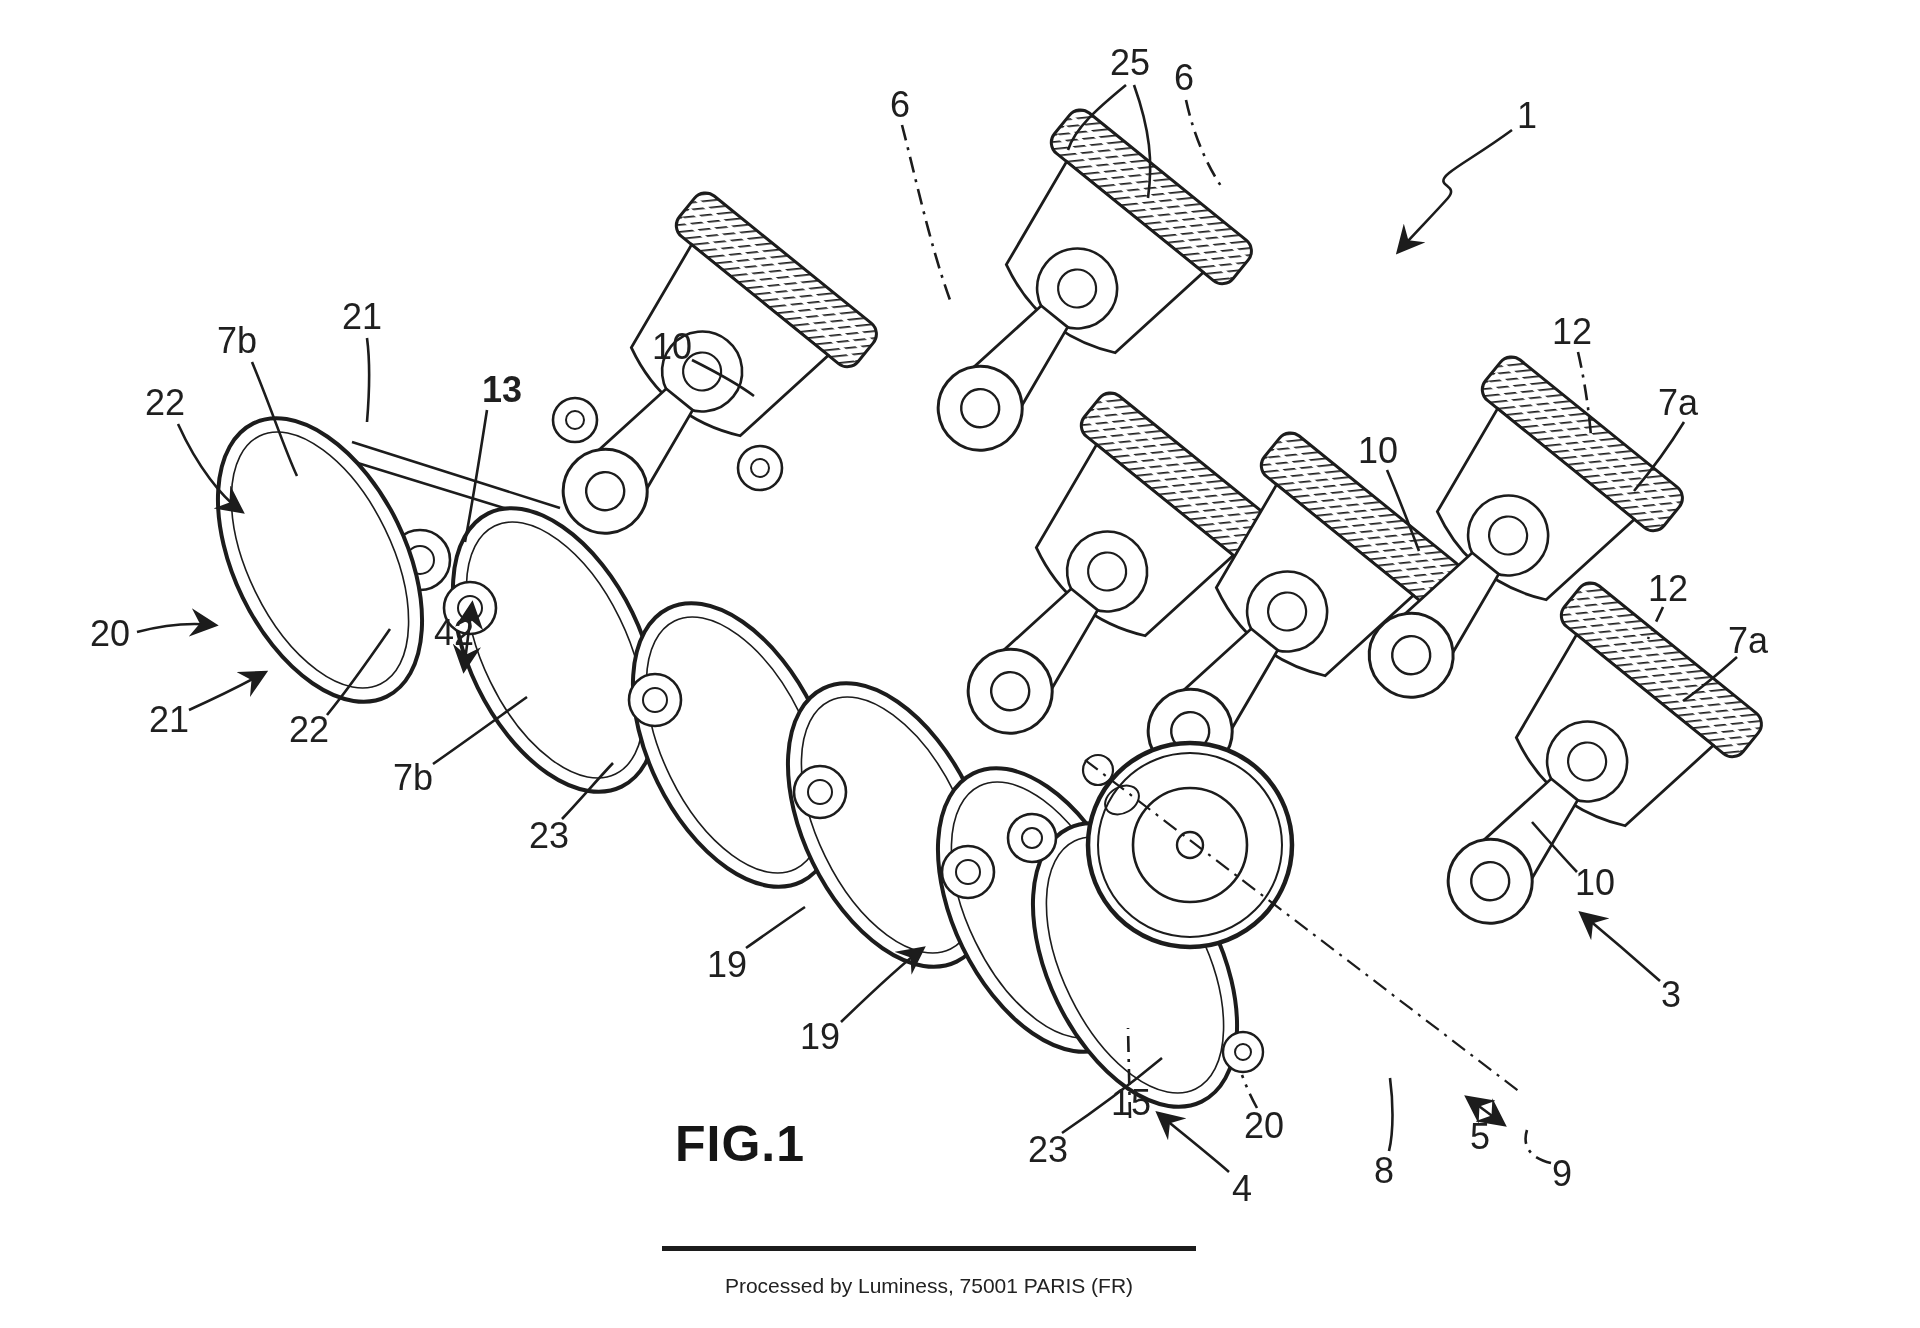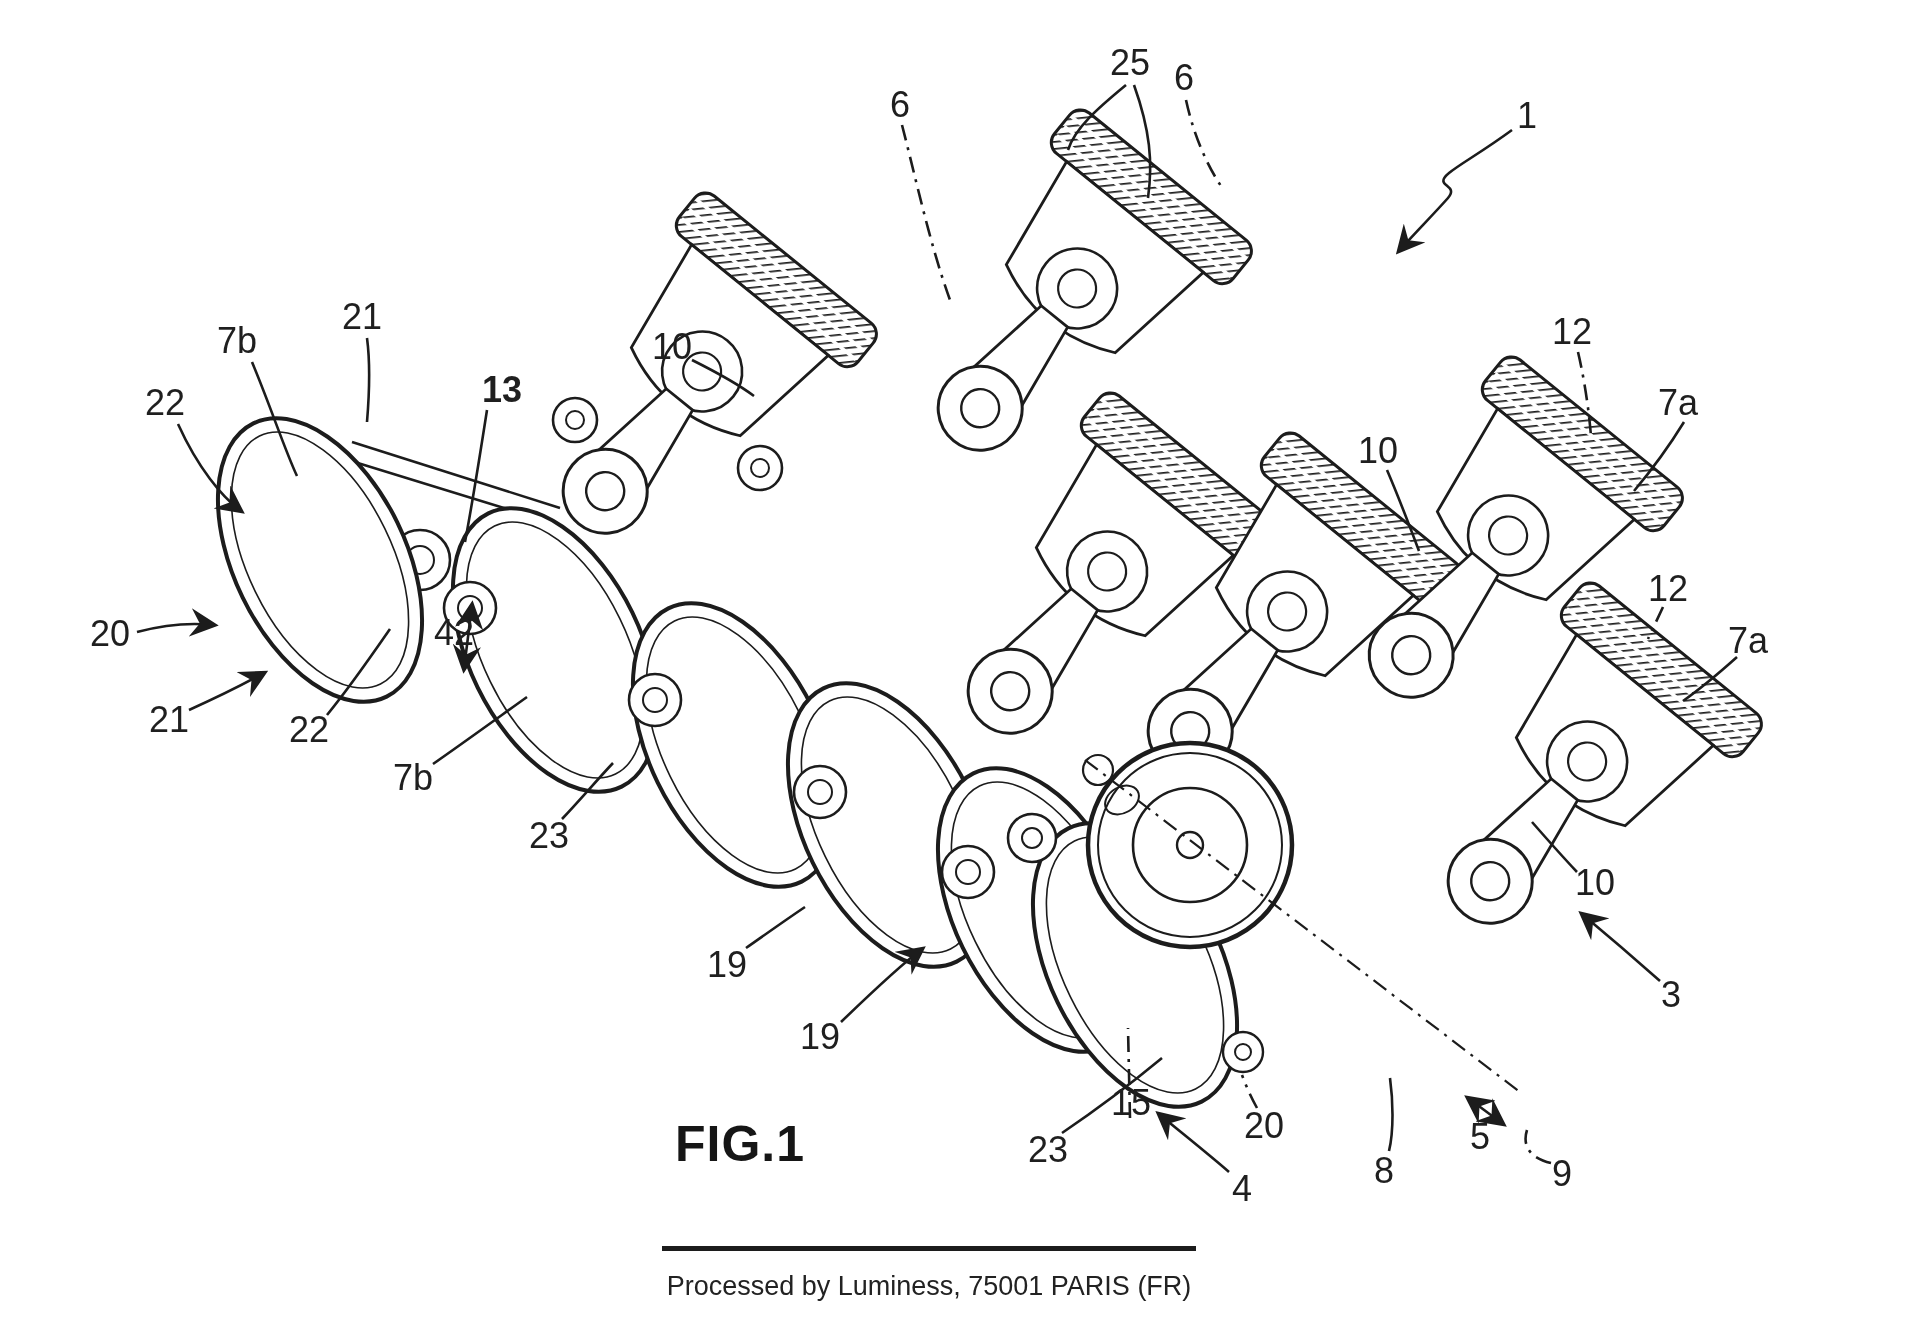--- a/index.html
+++ b/index.html
@@ -17,21 +17,21 @@
     position:absolute;left:740px;top:1136px;transform:translate(-50%,-50%);
     font-size:50px;font-weight:bold;letter-spacing:1px;color:#161616;
     font-family:"Liberation Sans", sans-serif;
     margin-top:8px;
   }
   .footer-rule{
     position:absolute;left:662px;top:1246px;width:534px;height:5px;background:#1c1c1c;
   }
   .footer-text{
     position:absolute;left:929px;top:1286px;transform:translate(-50%,-50%);
-    font-size:27px;color:#222;font-family:"Liberation Sans", sans-serif;white-space:nowrap;
+    font-size:21px;color:#222;font-family:"Liberation Sans", sans-serif;white-space:nowrap;
   }
 </style>
 </head>
 <body>
 
 <div class="page">
 
   <svg class="drawing" viewBox="0 0 1920 1328" xmlns="http://www.w3.org/2000/svg">
     <defs>
       <pattern id="hatch" width="7" height="7" patternUnits="userSpaceOnUse" patternTransform="rotate(45)">

